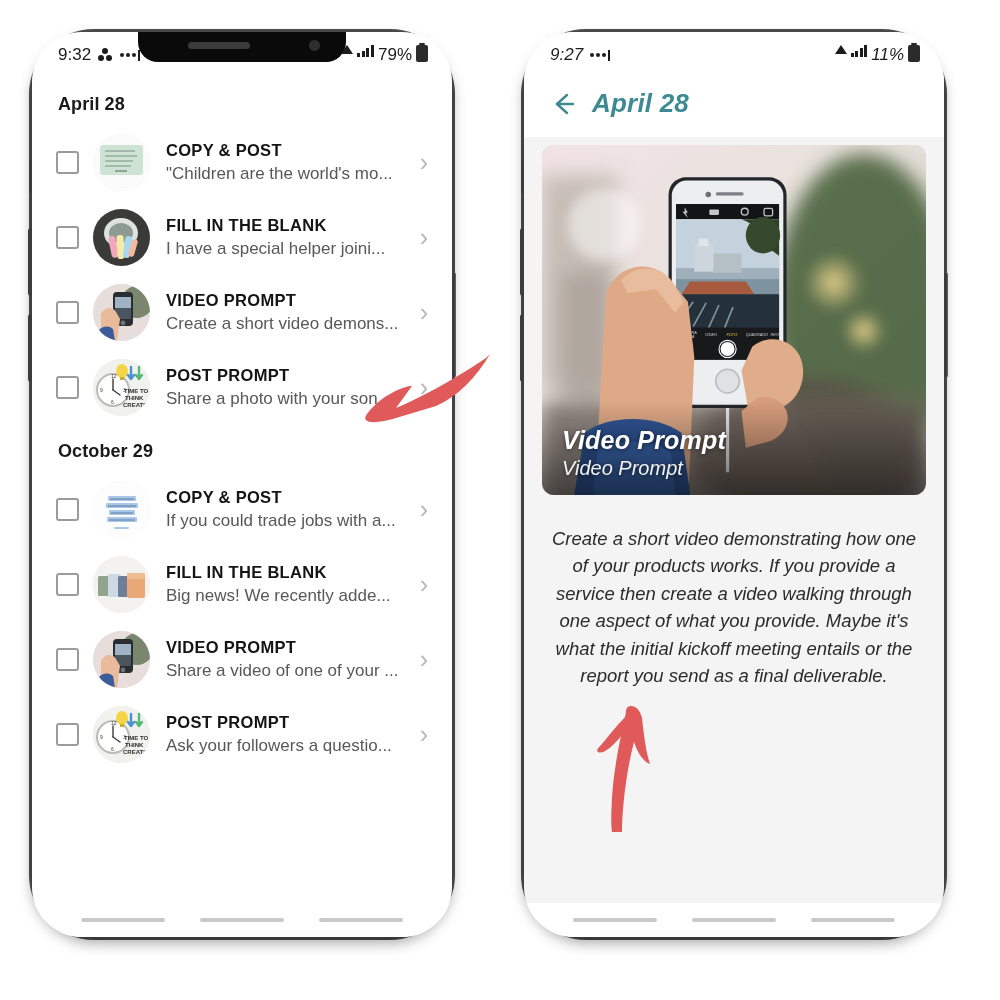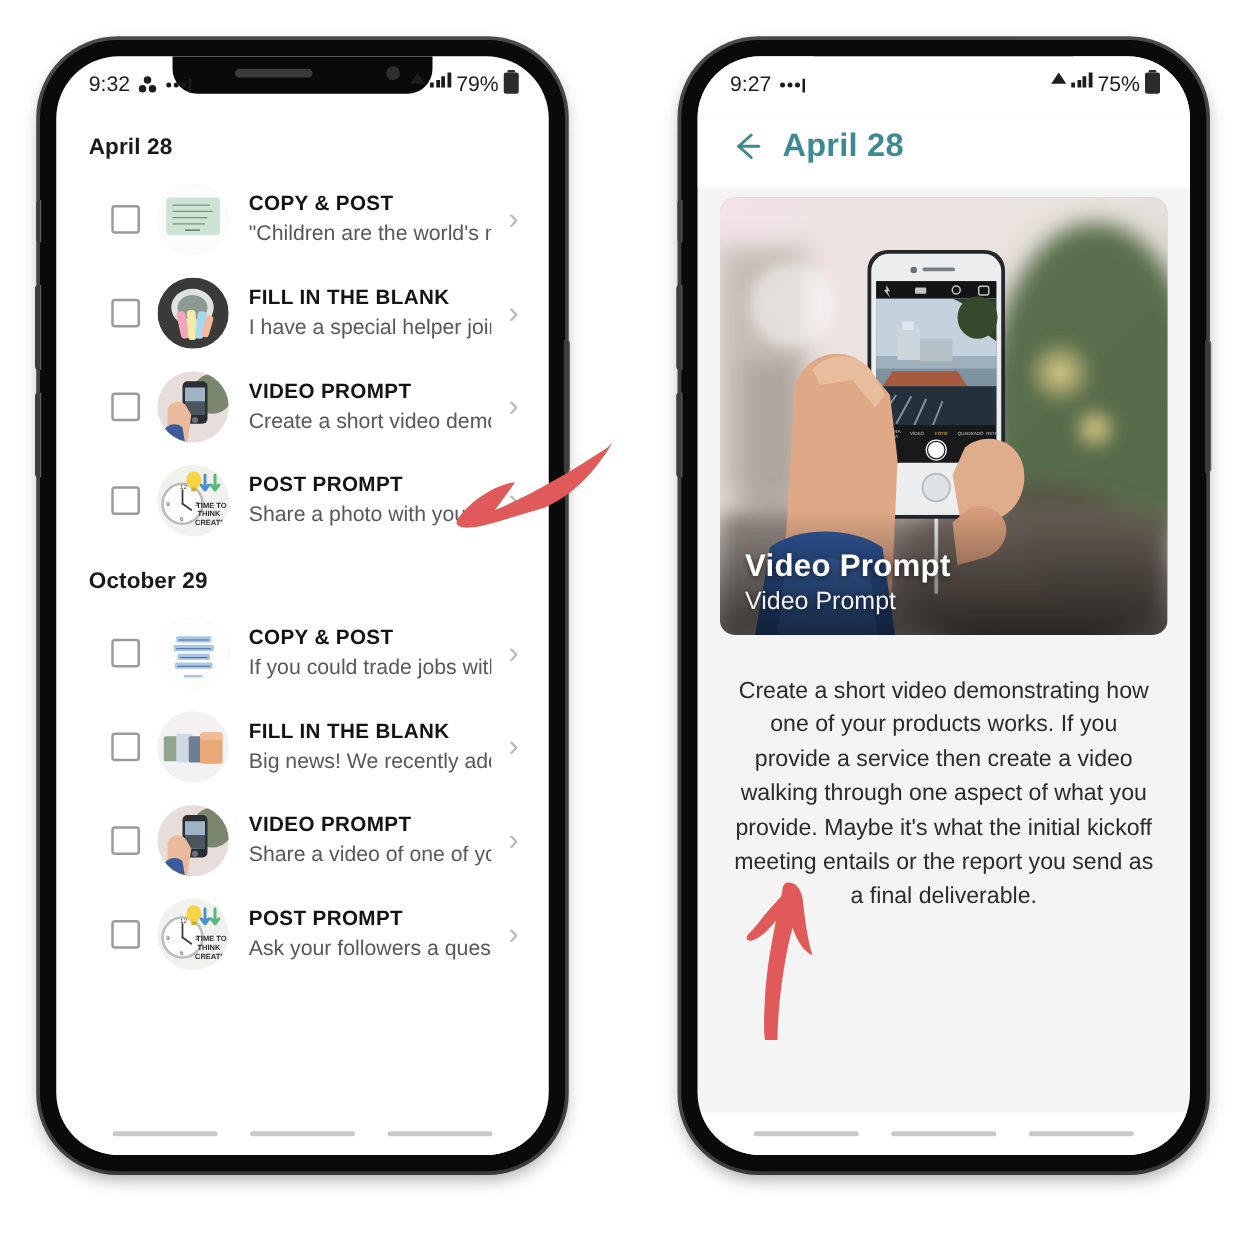--- a/index.html
+++ b/index.html
@@ -11,24 +11,23 @@
   }
   .stage { position: relative; width: 1000px; height: 1000px; }
 
   
   .phone {
     position: absolute;
     width: 420px; height: 905px;
     border-radius: 62px;
     background: #0a0a0a;
     box-shadow: 0 6px 14px rgba(0,0,0,.35), 0 0 0 3px #4e4e4e;
-    padding: 13px;
   }
   .phone.left  { left: 32px;  top: 32px; }
-  .phone.right { left: 545px; top: 32px; }
+  .phone.right { left: 524px; top: 32px; font-style: italic; }
 
   .screen {
     position: relative;
     width: 100%; height: 100%;
     border-radius: 50px;
     background: #ffffff;
     overflow: hidden;
   }
   .screen.grey { background: #f4f4f4; }
 
@@ -101,21 +100,20 @@
   
   .list-scroll { padding: 0 0 0 0; }
   .date-head {
     font-size: 18px; font-weight: 700; color: #1a1a1a;
     padding: 16px 26px 10px 26px; letter-spacing: .1px;
   }
   .row {
     display: flex; align-items: center;
     padding: 9px 20px 9px 24px;
     gap: 14px;
-    margin-left: 20px;
   }
   .cbox {
     width: 23px; height: 23px; flex: none;
     border: 2.5px solid #9b9b9b; border-radius: 3px; background: #fff;
   }
   .thumb {
     width: 57px; height: 57px; flex: none;
     border-radius: 50%;
     overflow: hidden; position: relative;
     background: #e9e9e9;
@@ -454,21 +452,21 @@
             </span>
         </div>
         <div class="sb-right">
           <span class="wifi-tri"></span>
           <span class="bars">
               <i></i>
               <i></i>
               <i></i>
               <i></i>
             </span>
-          <span>75%</span>
+          <span>11%</span>
           <span class="batt"></span>
         </div>
       </div>
 
       <div class="app-header" style="background:#fff;">
         <span class="back-arrow">
           <svg viewBox="0 0 26 26">
               <path d="M17 4 L7 13 L17 22" fill="none" stroke="#3d8a93" stroke-width="2.4" stroke-linecap="round" stroke-linejoin="round"></path>
               <path d="M7 13 H23" stroke="#3d8a93" stroke-width="2.4" stroke-linecap="round"></path>
             </svg>

